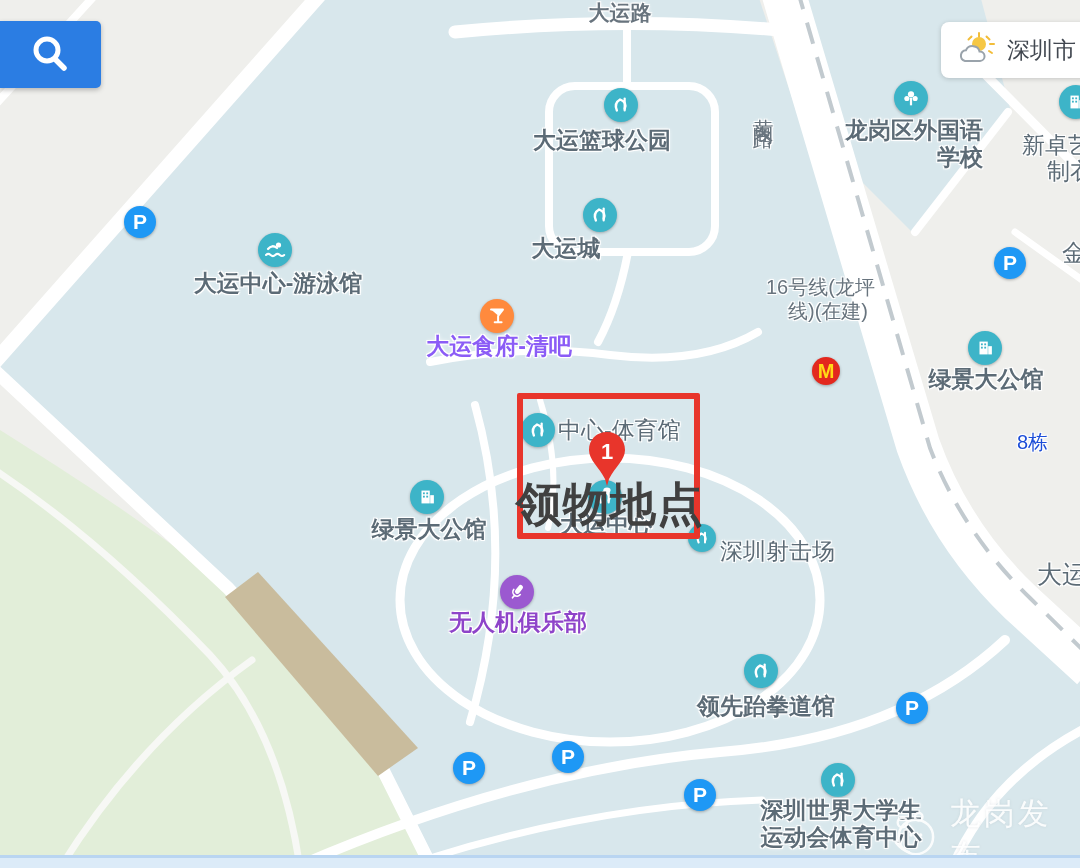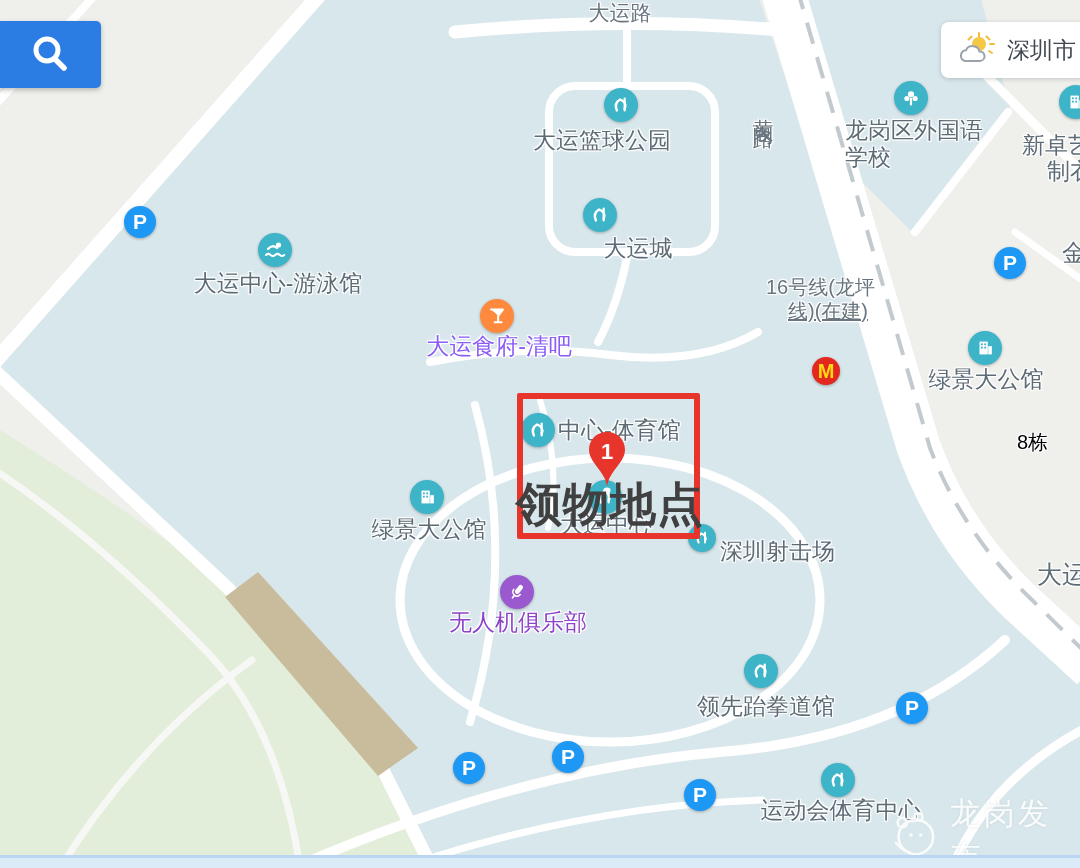--- a/index.html
+++ b/index.html
@@ -7,26 +7,26 @@
     width:1080px;height:868px;position:relative;overflow:hidden;
     font-family:"Liberation Sans","DejaVu Sans",sans-serif;
     background:#efefec;
   }
   #map-svg{position:absolute;left:0;top:0;}
   .map-label{
     position:absolute;white-space:nowrap;color:#5c6b76;font-size:23px;
     text-shadow:-1px -1px 0 #fff,1px -1px 0 #fff,-1px 1px 0 #fff,1px 1px 0 #fff,0 0 4px #fff;
     line-height:1.1;
   }
-  .centered{transform:translateX(-50%);text-align:left;}
+  .centered{transform:translateX(-50%);text-align:right;font-weight:bold;}
   .road-label{color:#68747e;font-size:21px;}
   .vertical{writing-mode:vertical-rl;letter-spacing:5px;}
   .orange-label{color:#8b5cf6;}
   .purple-label{color:#8e44c9;}
-  .dim-label{color:#000000;font-size:20px;}
+  .dim-label{color:#1d4ed8;font-size:20px;}
   .icon-badge{
     position:absolute;border-radius:50%;display:flex;align-items:center;justify-content:center;
     background:#3db4c8;box-shadow:0 1px 3px rgba(0,0,0,.28);
   }
   .badge-34{width:34px;height:34px;}
   .badge-28{width:28px;height:28px;}
   .parking-badge{
     position:absolute;width:32px;height:32px;border-radius:50%;background:#1e98f5;
     color:#fff;font-size:21px;font-weight:bold;display:flex;align-items:center;justify-content:center;
     box-shadow:0 1px 3px rgba(0,0,0,.3);
@@ -104,21 +104,21 @@
   <path d="M782,-12 L918,445 Q950,535 1020,602 L1092,668" stroke="#ffffff" stroke-width="44" fill="none"></path>
 
   <path d="M797,-12 L930,448 Q962,532 1030,598 L1095,662" stroke="#c2cacf" stroke-width="4" fill="none" stroke-dasharray="22,14"></path>
 
   <polygon points="225,597 258,572 418,748 378,776" fill="#c9bc9d"></polygon>
 </svg>
 
 <div class="map-label road-label centered" style="left:620px;top:1px;">大运路</div>
 <div class="map-label road-label vertical" style="left:752px;top:102px;">黄阁路</div>
 <div class="map-label road-label" style="left:766px;top:276px;font-size:20px;">16号线(龙坪</div>
-<div class="map-label road-label" style="left:788px;top:300px;font-size:20px;text-decoration:underline;">线)(在建)</div>
+<div class="map-label road-label" style="left:788px;top:300px;font-size:20px;">线)(在建)</div>
 
 <div class="icon-badge badge-34" style="left:604px;top:88px;">
   <svg width="22" height="22" viewBox="-12 -12 24 24">
       <path d="M-4.5,6 Q-8,-2 -1,-6 Q7,-3 4,4" stroke="#fff" stroke-width="2.6" fill="none" stroke-linecap="round"></path>
       <line x1="4" y1="-7" x2="4" y2="6" stroke="#fff" stroke-width="2.4" stroke-linecap="round"></line>
     </svg>
 </div>
 <div class="icon-badge badge-34" style="left:583px;top:198px;">
   <svg width="22" height="22" viewBox="-12 -12 24 24">
       <path d="M-4.5,6 Q-8,-2 -1,-6 Q7,-3 4,4" stroke="#fff" stroke-width="2.6" fill="none" stroke-linecap="round"></path>
@@ -238,39 +238,40 @@
     <span>P</span>
   </div>
 <div class="parking-badge" style="left:684px;top:779px;">
     <span>P</span>
   </div>
 <div class="parking-badge" style="left:896px;top:692px;">
     <span>P</span>
   </div>
 
 <div class="map-label centered" style="left:602px;top:128px;">大运篮球公园</div>
-<div class="map-label centered" style="left:638px;top:236px;">大运城</div>
+<div class="map-label centered" style="left:566px;top:236px;">大运城</div>
 <div class="map-label centered two-line" style="left:914px;top:117px;">
   <div>龙岗区外国语</div>
   <div>学校</div>
 </div>
 <div class="map-label" style="left:1022px;top:133px;">新卓艺</div>
 <div class="map-label" style="left:1047px;top:159px;">制衣</div>
 <div class="map-label centered" style="left:278px;top:271px;">大运中心-游泳馆</div>
 <div class="map-label centered orange-label" style="left:499px;top:334px;">大运食府-清吧</div>
 <div class="map-label centered" style="left:986px;top:367px;">绿景大公馆</div>
 <div class="map-label dim-label" style="left:1017px;top:431px;">8栋</div>
 <div class="map-label" style="left:1062px;top:240px;font-size:24px;">金</div>
 <div class="map-label" style="left:558px;top:418px;">中心-体育馆</div>
 <div class="map-label centered" style="left:606px;top:512px;">大运中心</div>
 <div class="map-label" style="left:720px;top:526px;margin-top:13px;">深圳射击场</div>
 <div class="map-label centered" style="left:429px;top:517px;">绿景大公馆</div>
 <div class="map-label centered purple-label" style="left:518px;top:610px;">无人机俱乐部</div>
 <div class="map-label centered" style="left:766px;top:694px;">领先跆拳道馆</div>
 <div class="map-label centered two-line" style="left:841px;top:797px;">
+  <div>深圳世界大学生</div>
   <div>运动会体育中心</div>
 </div>
 <div class="map-label" style="left:1037px;top:561px;font-size:25px;">大运</div>
 
 <div id="annotation-box"></div>
 <div id="map-pin">
   <svg width="44" height="64" viewBox="0 0 44 64">
     <path d="M22,2 C33,2 40,10 40,20 C40,30 30,37 24,49 L22,56 L20,49 C14,37 4,30 4,20 C4,10 11,2 22,2 Z" fill="#e8352b"></path>
     <text x="22" y="29" text-anchor="middle" font-size="22" font-weight="bold" fill="#fff" font-family="Liberation Sans, sans-serif">1</text>
     <ellipse cx="22" cy="60" rx="3.6" ry="2.6" fill="#fff"></ellipse>

